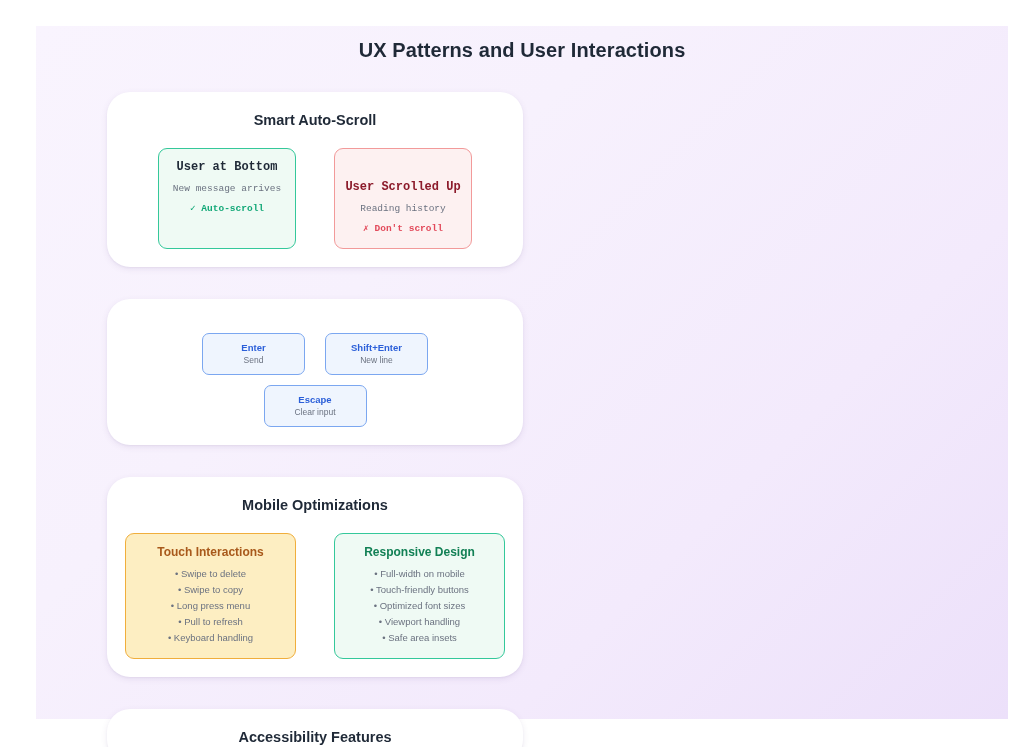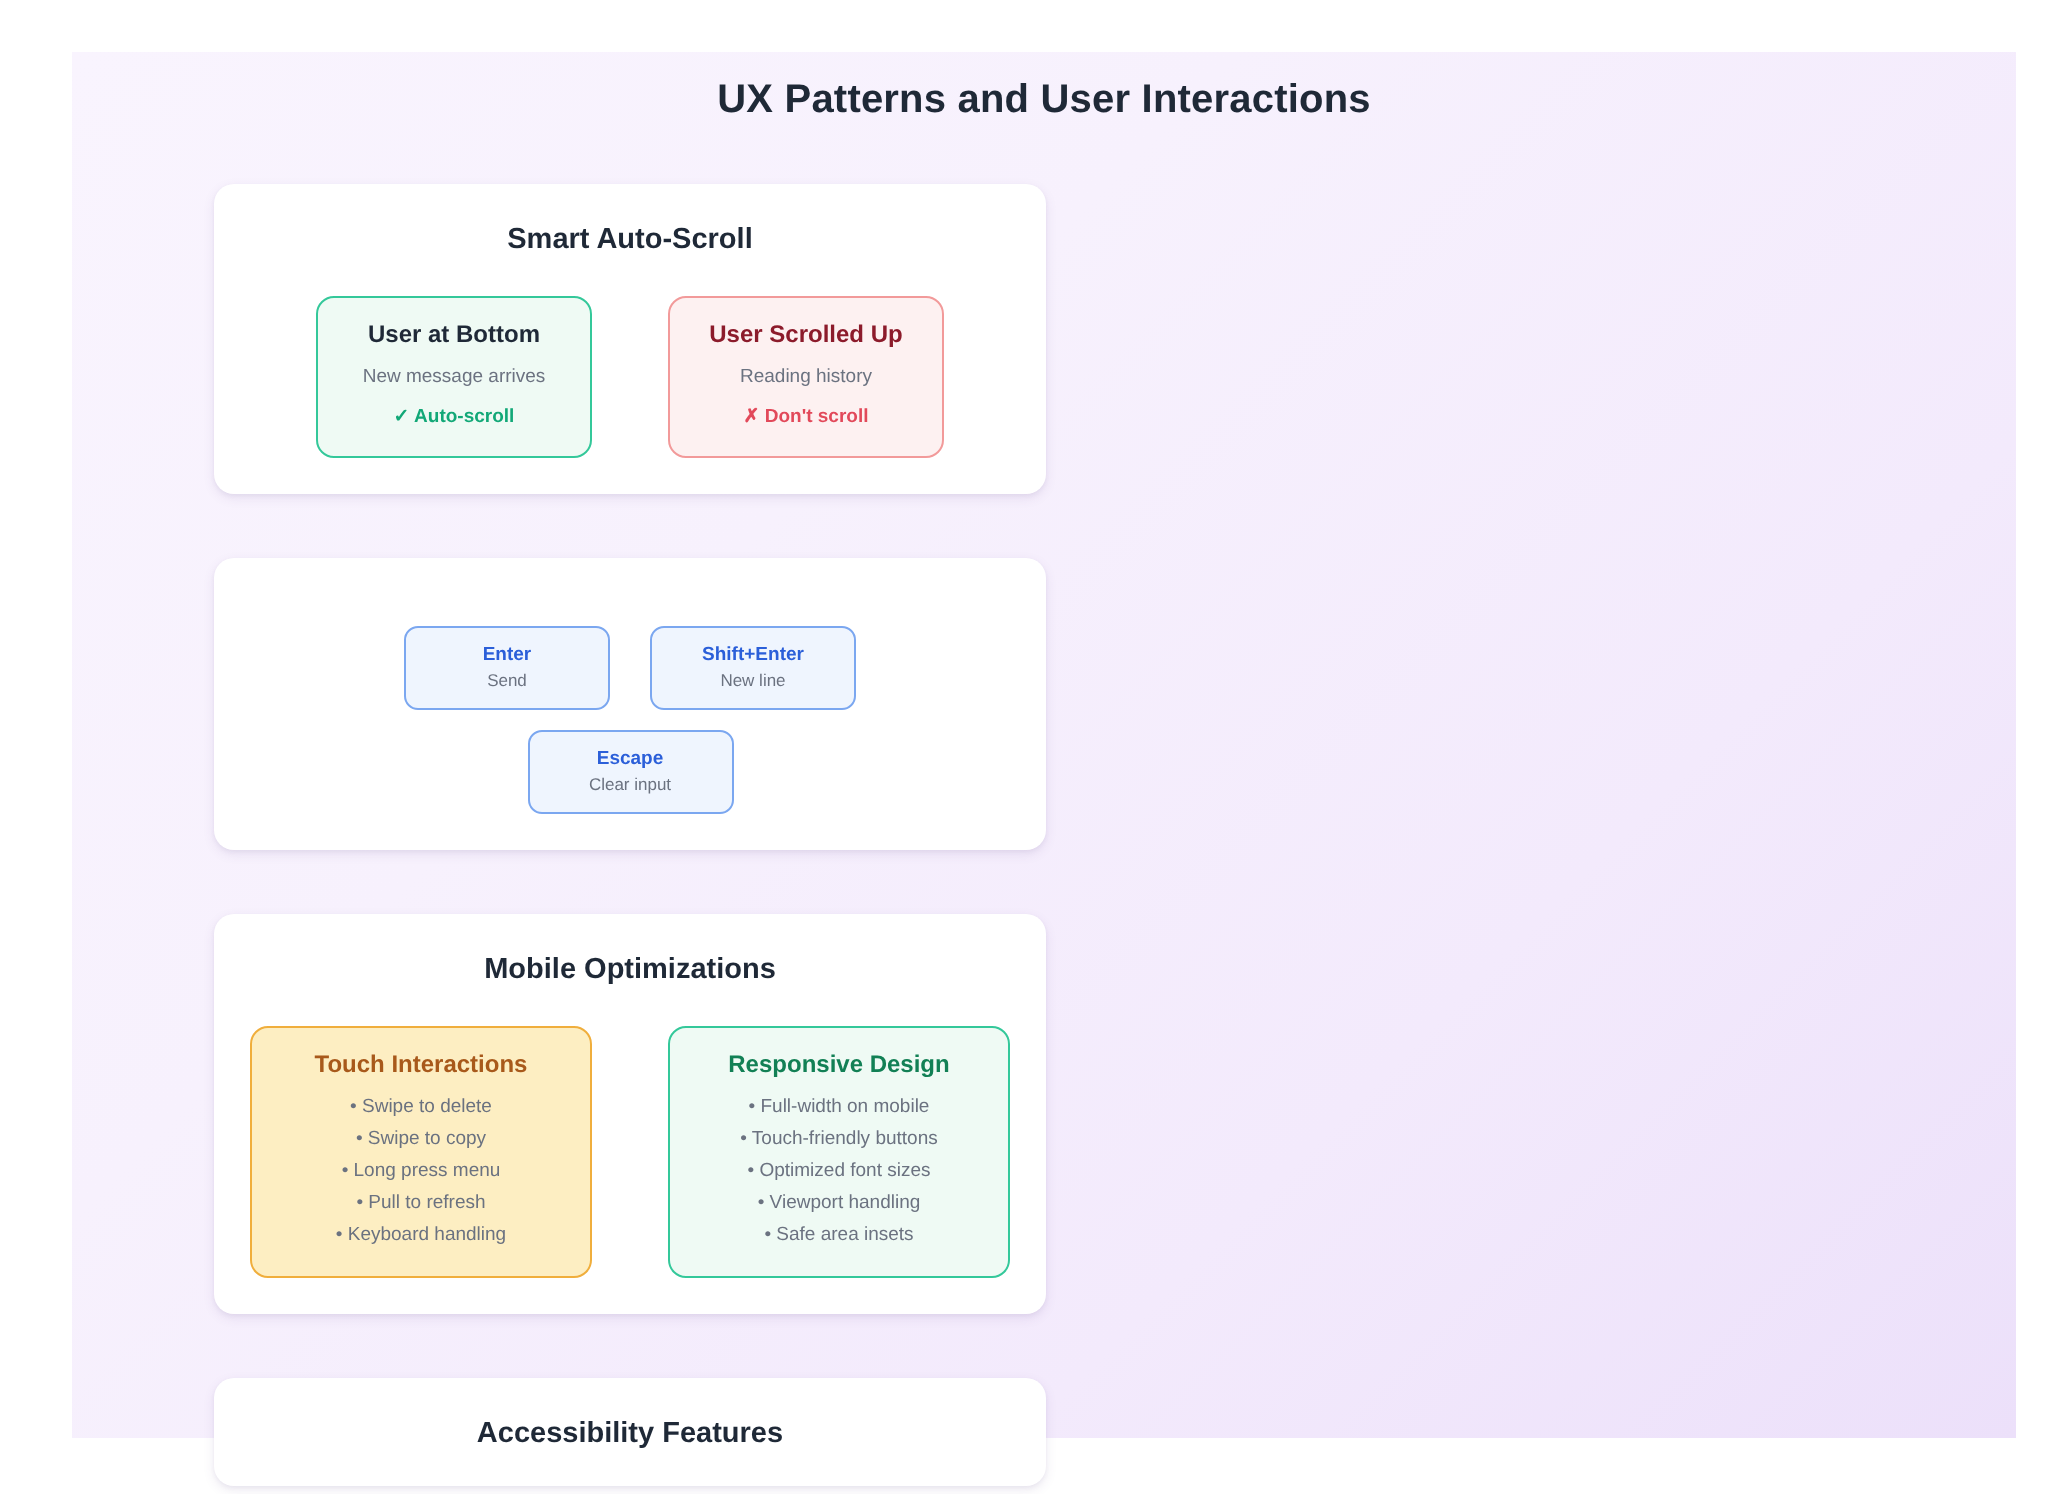--- a/index.html
+++ b/index.html
@@ -39,21 +39,21 @@
   .grid {
     display: flex;
     flex-wrap: wrap;
     gap: 32px 32px;
     padding: 30px 71px 0 71px;
     box-sizing: border-box;
   }
 
   .card {
     background: #ffffff;
-    border-radius: 10px;
+    border-radius: 23px;
     box-shadow: 0 2px 6px rgba(90, 60, 130, 0.10), 0 1px 2px rgba(90,60,130,0.06);
     box-sizing: border-box;
     padding: 14px 18px 18px 18px;
   }
   .card.half { width: 416px; }
 
   .card-title {
     text-align: center;
     font-size: 14.5px;
     font-weight: bold;
@@ -87,21 +87,21 @@
     line-height: 16px;
   }
   .panel-result {
     font-size: 9.5px;
     font-weight: bold;
     margin-top: 4px;
     line-height: 15px;
   }
 
   
-  .p-autoscroll { width: 138px; }
+  .p-autoscroll { width: 138px; font-family: Liberation Mono, monospace; }
 
   
   .keys-row {
     display: flex;
     justify-content: center;
     gap: 20px;
     margin-top: 20px;
   }
   .keys-row.second { margin-top: 10px; }
   .keycap {
@@ -142,21 +142,21 @@
       <div class="card-title">Smart Auto-Scroll</div>
       <div class="boxrow">
 
         <div class="panel p-autoscroll" style="border-color:#34c89a;background:#effaf4;">
           <div class="panel-title" style="color:#1f2937;">User at Bottom</div>
           <div class="panel-line">New message arrives</div>
           <div class="panel-result" style="color:#12a877;">✓ Auto-scroll</div>
         </div>
 
         <div class="panel p-autoscroll" style="border-color:#f29a9a;background:#fdf1f1;">
-          <div class="panel-title" style="color:#8c1b2b;">User Scrolled Up</div>
+          <div class="panel-title" style="color:#8c1b2b;margin-top:20px;">User Scrolled Up</div>
           <div class="panel-line">Reading history</div>
           <div class="panel-result" style="color:#e2495a;">✗ Don't scroll</div>
         </div>
 
       </div>
     </div>
 
     <div class="card half">
 
       <div class="keys-row">

